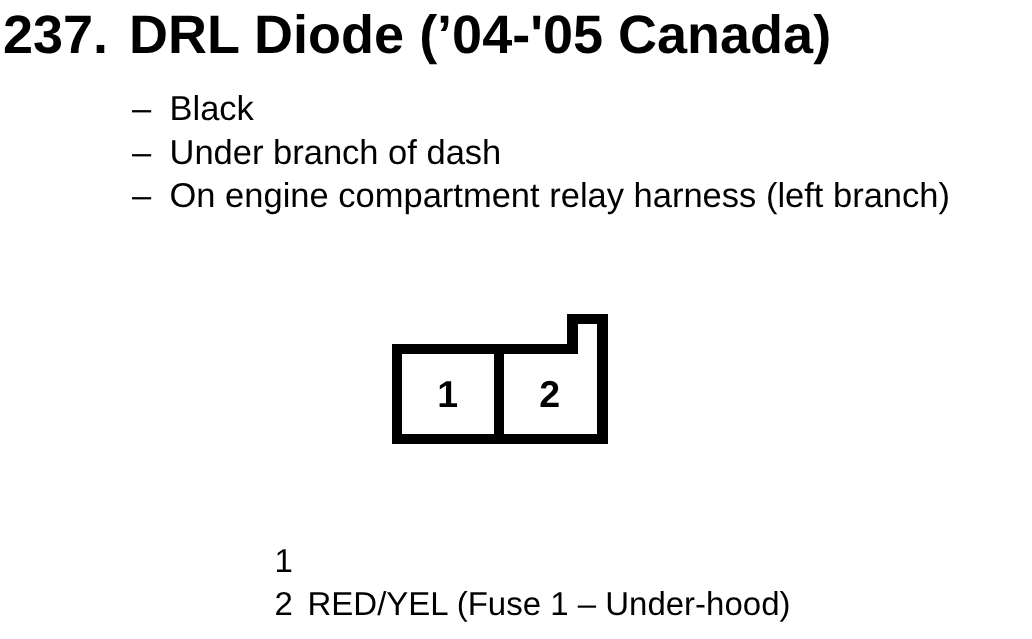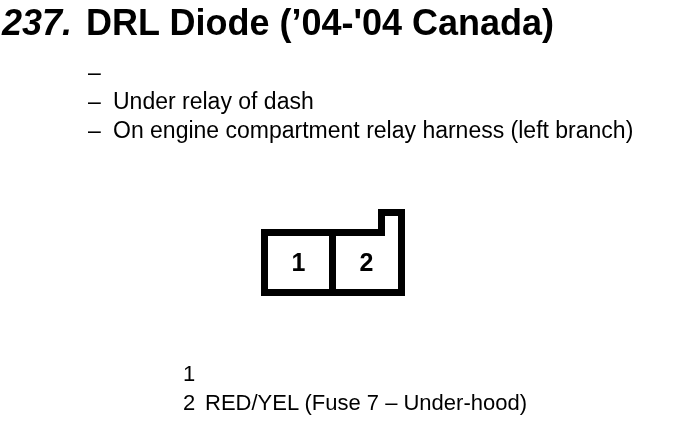--- a/index.html
+++ b/index.html
@@ -19,21 +19,21 @@
     position: absolute;
     left: 2px;
     top: 3px;
     display: flex;
     align-items: baseline;
     font-weight: bold;
     font-size: 36px;
     line-height: 1.1;
     white-space: nowrap;
   }
-  .fig-header .fig-index { margin-right: 14px; font-style: italic; }
+  .fig-header .fig-index { margin-right: 14px; }
 
   
   .notes {
     position: absolute;
     left: 88px;
     top: 58px;
     font-size: 23px;
     line-height: 29px;
   }
   .note-row { display: flex; white-space: nowrap; }
@@ -69,30 +69,31 @@
     display: inline-block;
     width: 22px;
     flex: 0 0 22px;
   }
 </style>
 </head>
 <body>
 
 <div class="fig-header">
   <span class="fig-index">237.</span>
-  <span class="fig-title">DRL Diode (’04-'04 Canada)</span>
+  <span class="fig-title">DRL Diode (’04-'05 Canada)</span>
 </div>
 
 <div class="notes">
   <div class="note-row">
     <span class="note-dash">–</span>
+    <span>Black</span>
   </div>
   <div class="note-row">
     <span class="note-dash">–</span>
-    <span>Under relay of dash</span>
+    <span>Under branch of dash</span>
   </div>
   <div class="note-row">
     <span class="note-dash">–</span>
     <span>On engine compartment relay harness (left branch)</span>
   </div>
 </div>
 
 <svg class="connector-svg" width="165" height="102" viewBox="250 202 165 102" shape-rendering="crispEdges">
 
   <path d="M 264.5 232.5 L 381.5 232.5 L 381.5 212.5 L 401.5 212.5 L 401.5 292.5 L 264.5 292.5 Z" fill="#ffffff" stroke="#000000" stroke-width="7"></path>
@@ -102,15 +103,15 @@
   <text x="298.5" y="271" text-anchor="middle">1</text>
   <text x="366.5" y="271" text-anchor="middle">2</text>
 </svg>
 
 <div class="pin-legend">
   <div class="legend-row">
     <span class="legend-num">1</span>
   </div>
   <div class="legend-row">
     <span class="legend-num">2</span>
-    <span class="legend-label">RED/YEL (Fuse 7 – Under-hood)</span>
+    <span class="legend-label">RED/YEL (Fuse 1 – Under-hood)</span>
   </div>
 </div>
 
 </body></html>

